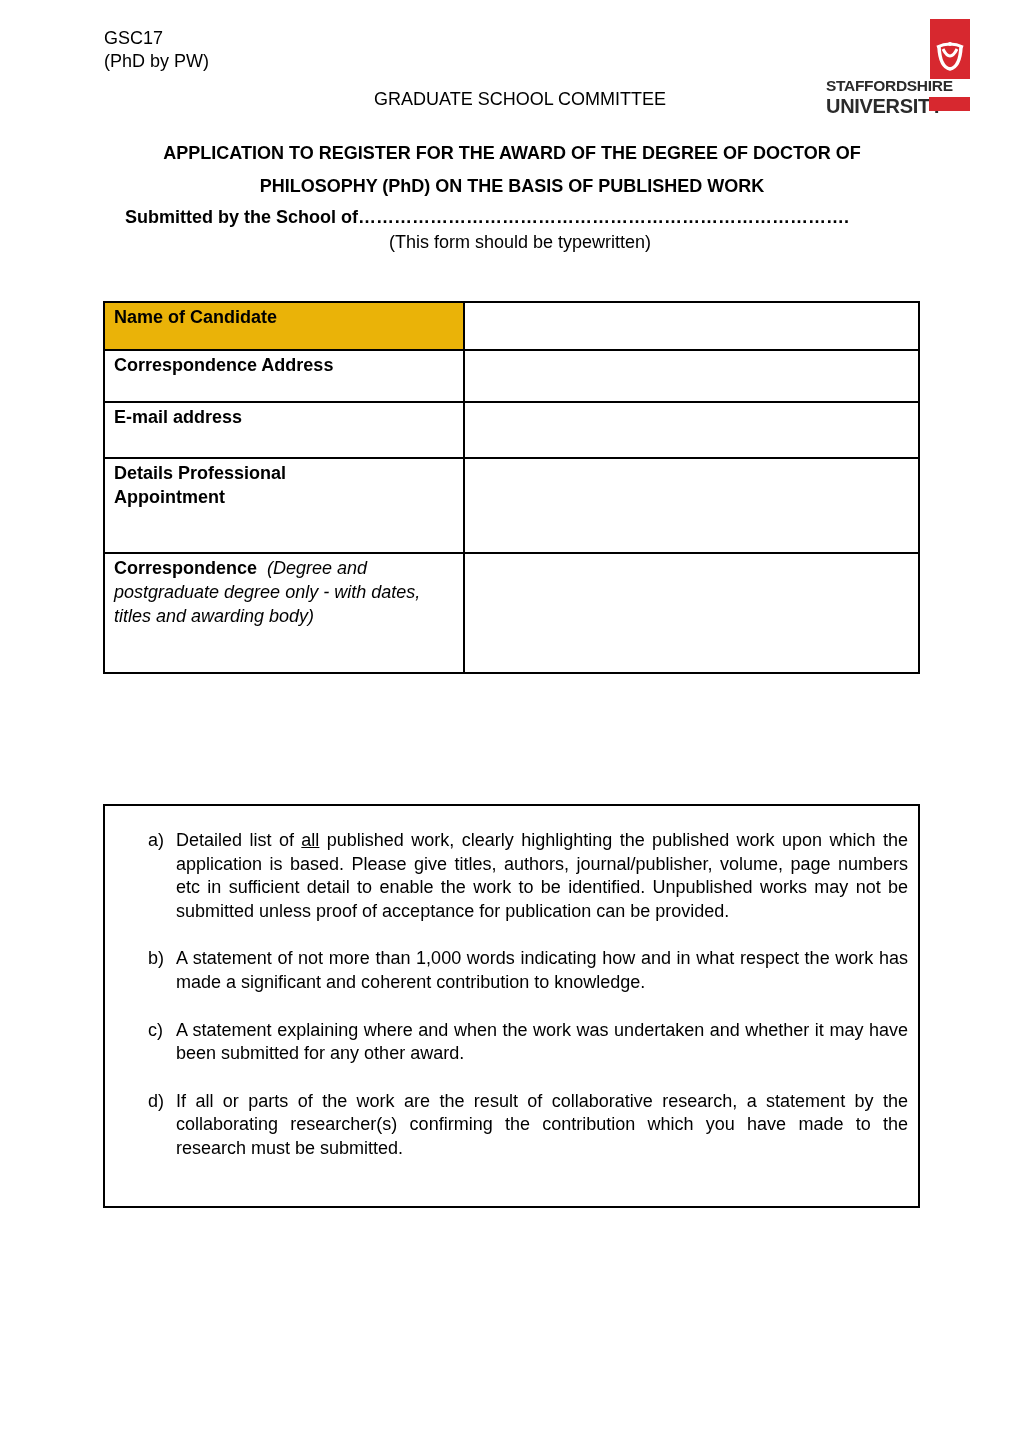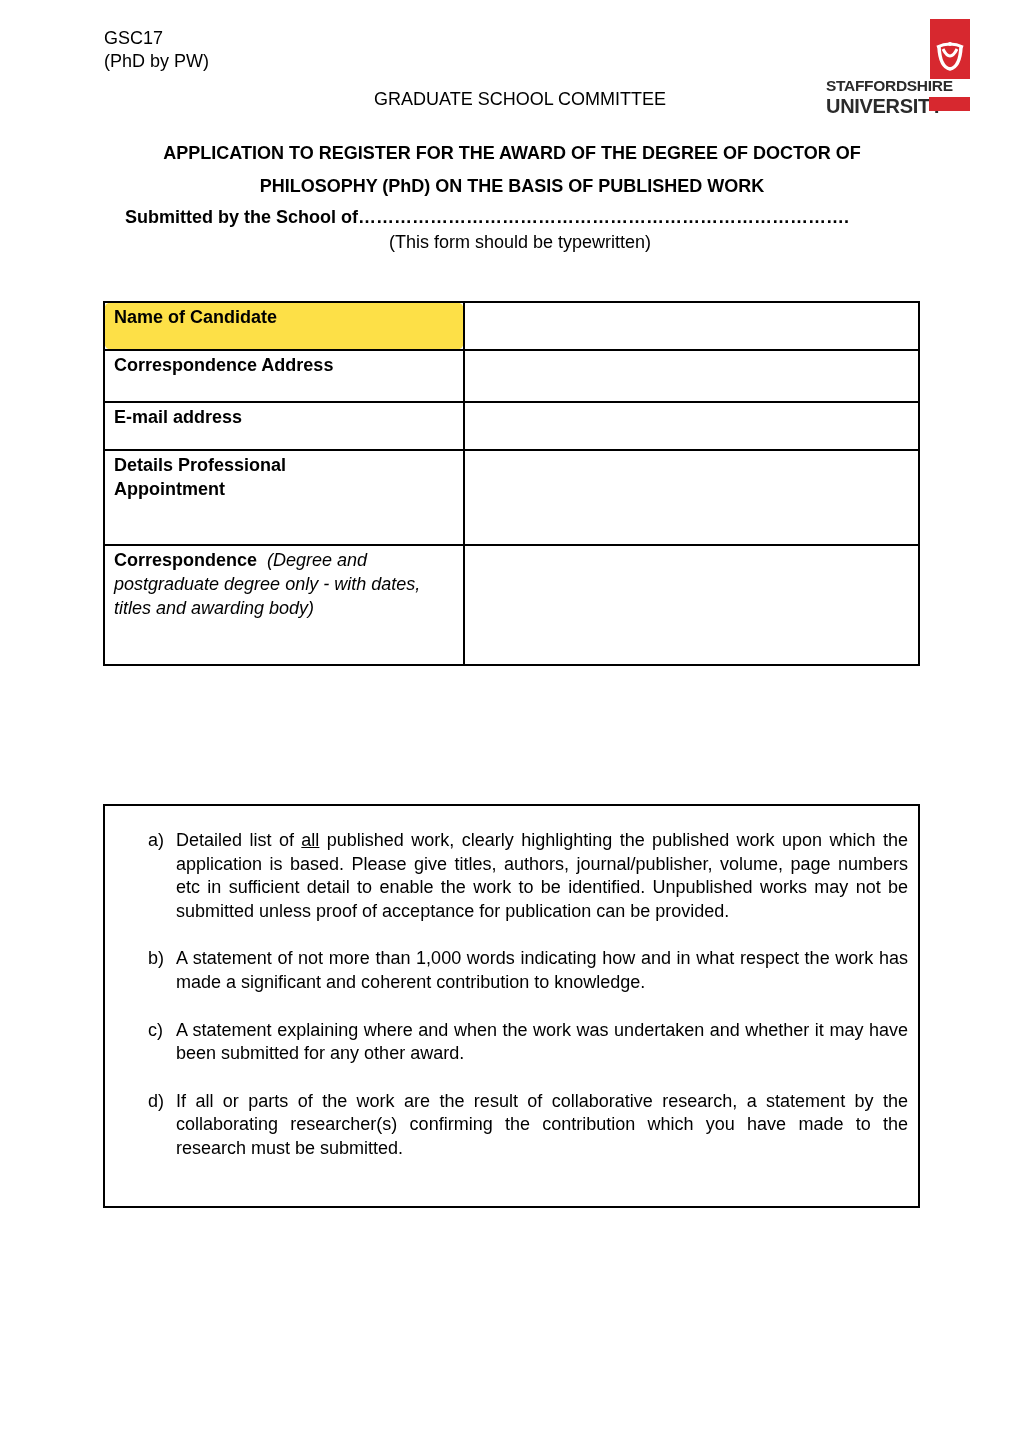--- a/index.html
+++ b/index.html
@@ -14,21 +14,21 @@
   .logo-red { position: absolute; left: 104px; top: 0; width: 40px; height: 60px; background: #d7282f; }
   .logo-red svg { position: absolute; left: 4px; top: 20px; }
   .logo-text1 { position: absolute; left: 0; top: 58px; font-size: 15.5px; font-weight: bold; color: #2b2b2b; letter-spacing: -0.3px; white-space: nowrap; }
   .logo-text2 { position: absolute; left: 0; top: 76px; font-size: 20px; font-weight: bold; color: #2b2b2b; letter-spacing: -0.3px; white-space: nowrap; }
   .logo-bar { position: absolute; left: 103px; top: 78px; width: 41px; height: 14px; background: #d7282f; }
 
   table.form { position: absolute; border-collapse: collapse; table-layout: fixed; }
   table.form td { border: 2px solid #000; vertical-align: top; padding: 0; font-size: 18px; line-height: 24px; }
   .t1 { left: 103px; top: 301px; width: 817px; }
   .t1 td.label { width: 340px; padding: 2px 9px; font-weight: bold; }
-  .shade { background: #fde047; border-radius: 8px; }
+  .shade { background: #eab308; }
   .t1 td.input { background: #fff; }
   .qual-note { font-weight: normal; font-style: italic; }
 
   .t2 { left: 103px; top: 804px; width: 817px; }
   .t2 td.hdr-label { width: 340px; padding: 0 9px; font-weight: bold; height: 72px; box-sizing: border-box; }
   .t2 td.hdr-right { font-weight: bold; vertical-align: middle; padding: 0 9px; }
   .t2 td.body { padding: 0; height: 402px; box-sizing: border-box; }
   ol.reqs { list-style: none; margin: 0; padding: 23px 10px 0 71px; }
   ol.reqs li { position: relative; text-align: justify; margin-bottom: 24px; font-size: 18px; line-height: 23.6px; }
   ol.reqs li .mk { position: absolute; left: -28px; top: 0; }
@@ -67,21 +67,21 @@
 <table class="form t1">
   <tbody>
       <tr style="height:48px">
     <td class="label shade">Name of Candidate</td>
     <td class="input"></td>
   </tr>
   <tr style="height:52px">
     <td class="label">Correspondence Address</td>
     <td class="input"></td>
   </tr>
-  <tr style="height:48px">
+  <tr style="height:56px">
     <td class="label">E-mail address</td>
     <td class="input"></td>
   </tr>
   <tr style="height:95px">
     <td class="label" style="padding-right:120px">Details Professional Appointment</td>
     <td class="input"></td>
   </tr>
   <tr style="height:120px">
     <td class="label" style="padding-right:30px">
       <span>Correspondence</span>&nbsp;

